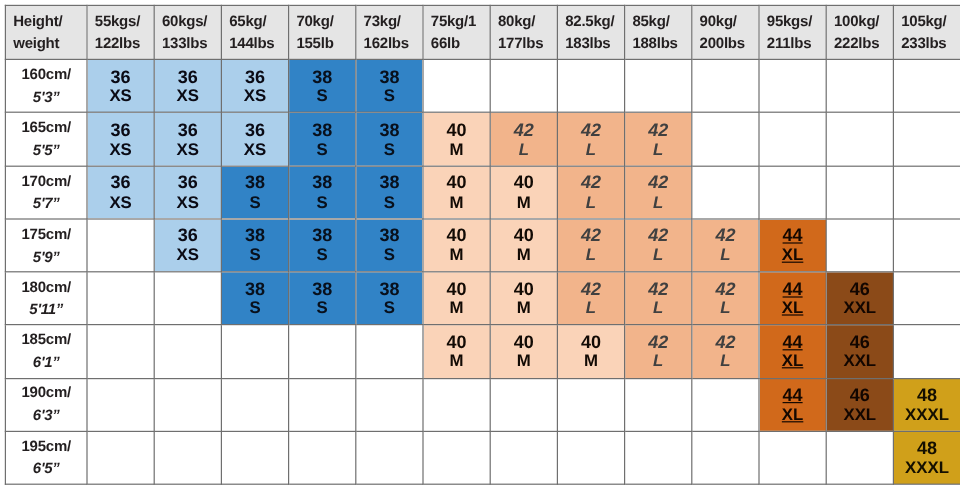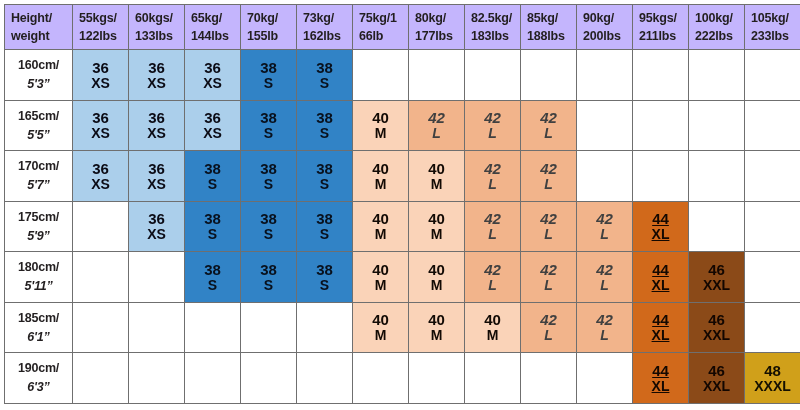--- a/index.html
+++ b/index.html
@@ -35,21 +35,21 @@
     padding: 0;
     margin: 0;
     text-align: center;
     vertical-align: middle;
     font-weight: bold;
     overflow: hidden;
   }
 
   
   tr.head th {
-    background: #c4b5fd;
+    background: #e5e5e5;
     color: #231f20;
     font-size: 12.5px;
     font-weight: bold;
     line-height: 1.45;
     text-align: left;
     padding: 4px 0 4px 6px;
     vertical-align: top;
     letter-spacing: -0.2px;
   }
   tr.head th .l1 { display: block; }
@@ -456,15 +456,37 @@
           </td>
           <td class="cell c-xxl">
             <span class="num">46</span>
             <span class="lbl">XXL</span>
           </td>
           <td class="cell c-xxxl">
             <span class="num">48</span>
             <span class="lbl">XXXL</span>
           </td>
         </tr>
+        <tr>
+          <td class="rowhead">
+            <span class="l1">195cm/</span>
+            <span class="l2">6'5”</span>
+          </td>
+          <td class="cell c-empty"></td>
+          <td class="cell c-empty"></td>
+          <td class="cell c-empty"></td>
+          <td class="cell c-empty"></td>
+          <td class="cell c-empty"></td>
+          <td class="cell c-empty"></td>
+          <td class="cell c-empty"></td>
+          <td class="cell c-empty"></td>
+          <td class="cell c-empty"></td>
+          <td class="cell c-empty"></td>
+          <td class="cell c-empty"></td>
+          <td class="cell c-empty"></td>
+          <td class="cell c-xxxl">
+            <span class="num">48</span>
+            <span class="lbl">XXXL</span>
+          </td>
+        </tr>
       </tbody>
   </table>
 </div>
 
 </body></html>

